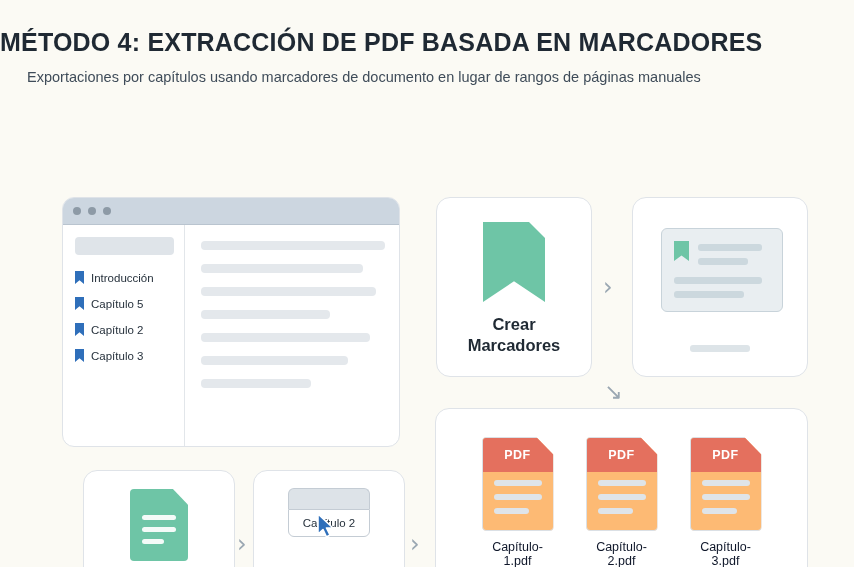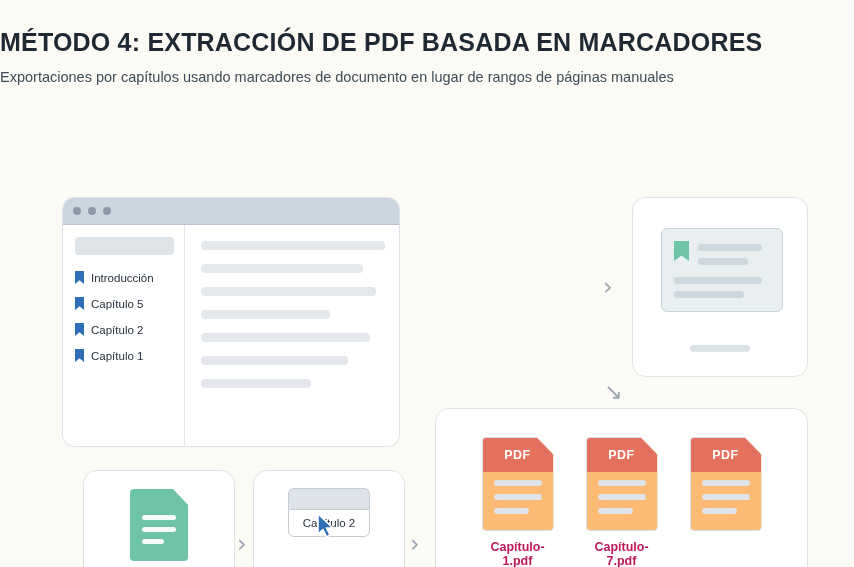--- a/index.html
+++ b/index.html
@@ -24,20 +24,21 @@
     font-size: 25px;
     font-weight: bold;
     letter-spacing: 0.2px;
     color: #1f2933;
     margin: 0;
   }
   .subtitle {
     font-size: 14.5px;
     color: #3f4c59;
     margin: 12px 0 0 0;
+    padding-left: 27px;
   }
 
   
   .canvas {
     position: relative;
     width: 854px;
     height: 460px;
   }
 
   .card {
@@ -308,22 +309,21 @@
   }
   .pdf-line {
     height: 6px;
     border-radius: 3px;
     background: #dfe4e9;
     margin: 8px 11px 0 11px;
   }
   .pdf-name {
     margin-top: 9px;
     font-size: 12.5px;
-    color: #be185d;
-    font-weight: bold;
+    color: #0f172a;
   }
 
   
   .arrow {
     position: absolute;
     color: #9aa7b2;
     font-size: 24px;
     line-height: 1;
     font-family: "DejaVu Sans", sans-serif;
     user-select: none;
@@ -356,35 +356,44 @@
         <div class="bm-row">
           <span class="bm-mark"></span>
           <span class="bm-text">Capítulo 5</span>
         </div>
         <div class="bm-row">
           <span class="bm-mark"></span>
           <span class="bm-text">Capítulo 2</span>
         </div>
         <div class="bm-row">
           <span class="bm-mark"></span>
-          <span class="bm-text">Capítulo 1</span>
+          <span class="bm-text">Capítulo 3</span>
         </div>
       </div>
       <div class="doc-area">
         <div class="line" style="width:100%"></div>
         <div class="line" style="width:88%"></div>
         <div class="line" style="width:95%"></div>
         <div class="line" style="width:70%"></div>
         <div class="line" style="width:92%"></div>
         <div class="line" style="width:80%"></div>
         <div class="line" style="width:60%"></div>
       </div>
     </div>
   </div>
 
+  <div class="card bookmark-card">
+    <div class="big-bookmark">
+      <span class="fold"></span>
+    </div>
+    <div class="card-label" style="top:116px;">
+      <div>Crear</div>
+      <div>Marcadores</div>
+    </div>
+  </div>
 
   <div class="arrow" style="left:603px; top:190px;">›</div>
 
   <div class="card preview-card">
     <div class="preview-page">
       <div class="preview-mark"></div>
       <div class="preview-line" style="left:36px; top:15px; width:64px;"></div>
       <div class="preview-line" style="left:36px; top:29px; width:50px;"></div>
       <div class="preview-line" style="left:12px; top:48px; width:88px;"></div>
       <div class="preview-line" style="left:12px; top:62px; width:70px;"></div>
@@ -433,29 +442,30 @@
         <div class="pdf-name">Capítulo-1.pdf</div>
       </div>
 
       <div class="pdf-item">
         <div class="pdf-icon">
           <div class="pdf-top">PDF</div>
           <div class="pdf-line"></div>
           <div class="pdf-line"></div>
           <div class="pdf-line" style="margin-right:24px;"></div>
         </div>
-        <div class="pdf-name">Capítulo-7.pdf</div>
+        <div class="pdf-name">Capítulo-2.pdf</div>
       </div>
 
       <div class="pdf-item">
         <div class="pdf-icon">
           <div class="pdf-top">PDF</div>
           <div class="pdf-line"></div>
           <div class="pdf-line"></div>
           <div class="pdf-line" style="margin-right:24px;"></div>
         </div>
+        <div class="pdf-name">Capítulo-3.pdf</div>
       </div>
 
     </div>
 
   </div>
 
 </div>
 
 </body></html>

